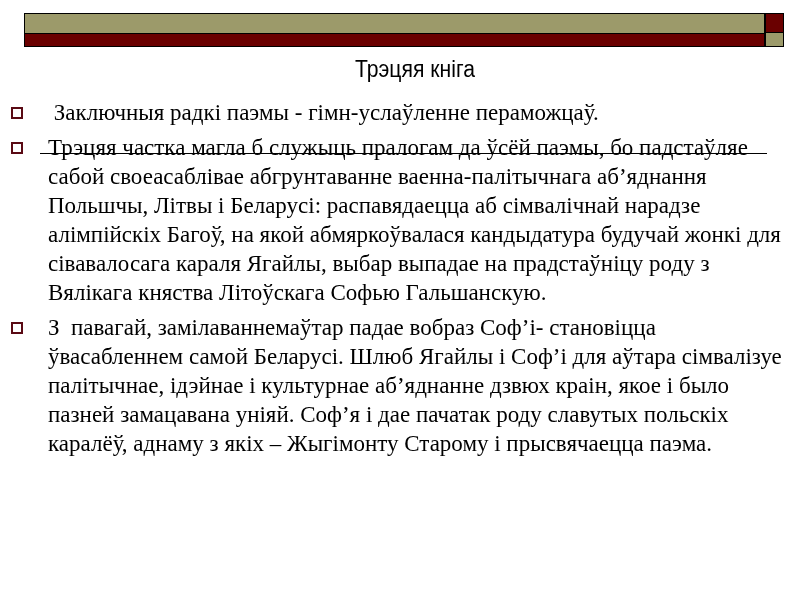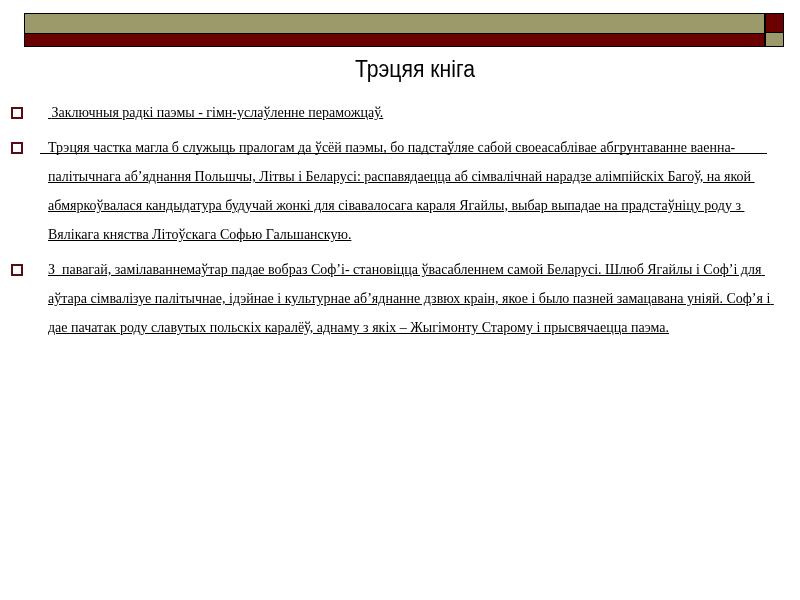--- a/index.html
+++ b/index.html
@@ -3,21 +3,21 @@
 <meta charset="utf-8">
 <style>
   html, body { margin:0; padding:0; }
   body { width:800px; height:600px; background:#ffffff; position:relative; overflow:hidden; font-family:"Liberation Serif", serif; color:#000; }
   .bar-top { position:absolute; left:24px; top:13px; width:741px; height:20px; background:#9c9a6a; border:1px solid #000; border-bottom:none; box-sizing:border-box; }
   .bar-bottom { position:absolute; left:24px; top:33px; width:741px; height:14px; background:#6a0000; border:1px solid #000; border-top:1px solid #000; box-sizing:border-box; }
   .sq-top { position:absolute; left:765px; top:13px; width:19px; height:20px; background:#6a0000; border:1px solid #000; box-sizing:border-box; }
   .sq-bottom { position:absolute; left:765px; top:33px; width:19px; height:14px; background:#9c9a6a; border:1px solid #000; border-top:none; box-sizing:border-box; }
   .title { position:absolute; left:0; width:830px; top:55px; text-align:center; font-family:"Liberation Sans Narrow","Liberation Sans", sans-serif; font-size:23px; line-height:28px; transform:scaleX(0.92); transform-origin:415px 0; }
   .list { position:absolute; left:0; top:98px; width:800px; margin:0; padding:0; list-style:none; }
-  .item { position:relative; padding-left:48px; padding-right:8px; font-size:14px; line-height:29px; margin-bottom:6px;text-decoration:underline; }
+  .item { position:relative; padding-left:48px; padding-right:8px; font-size:23px; line-height:29px; margin-bottom:6px; }
   .bullet { position:absolute; left:11px; top:9px; width:12px; height:12px; border:2px solid #5a0a14; box-sizing:border-box; }
   .strike-line { position:absolute; left:40px; top:153px; width:727px; height:1px; background:#000; }
   .text { display:block; white-space:pre-wrap; }
 </style>
 </head>
 <body>
 
 <div class="bar-top"></div>
 <div class="bar-bottom"></div>
 <div class="sq-top"></div>

